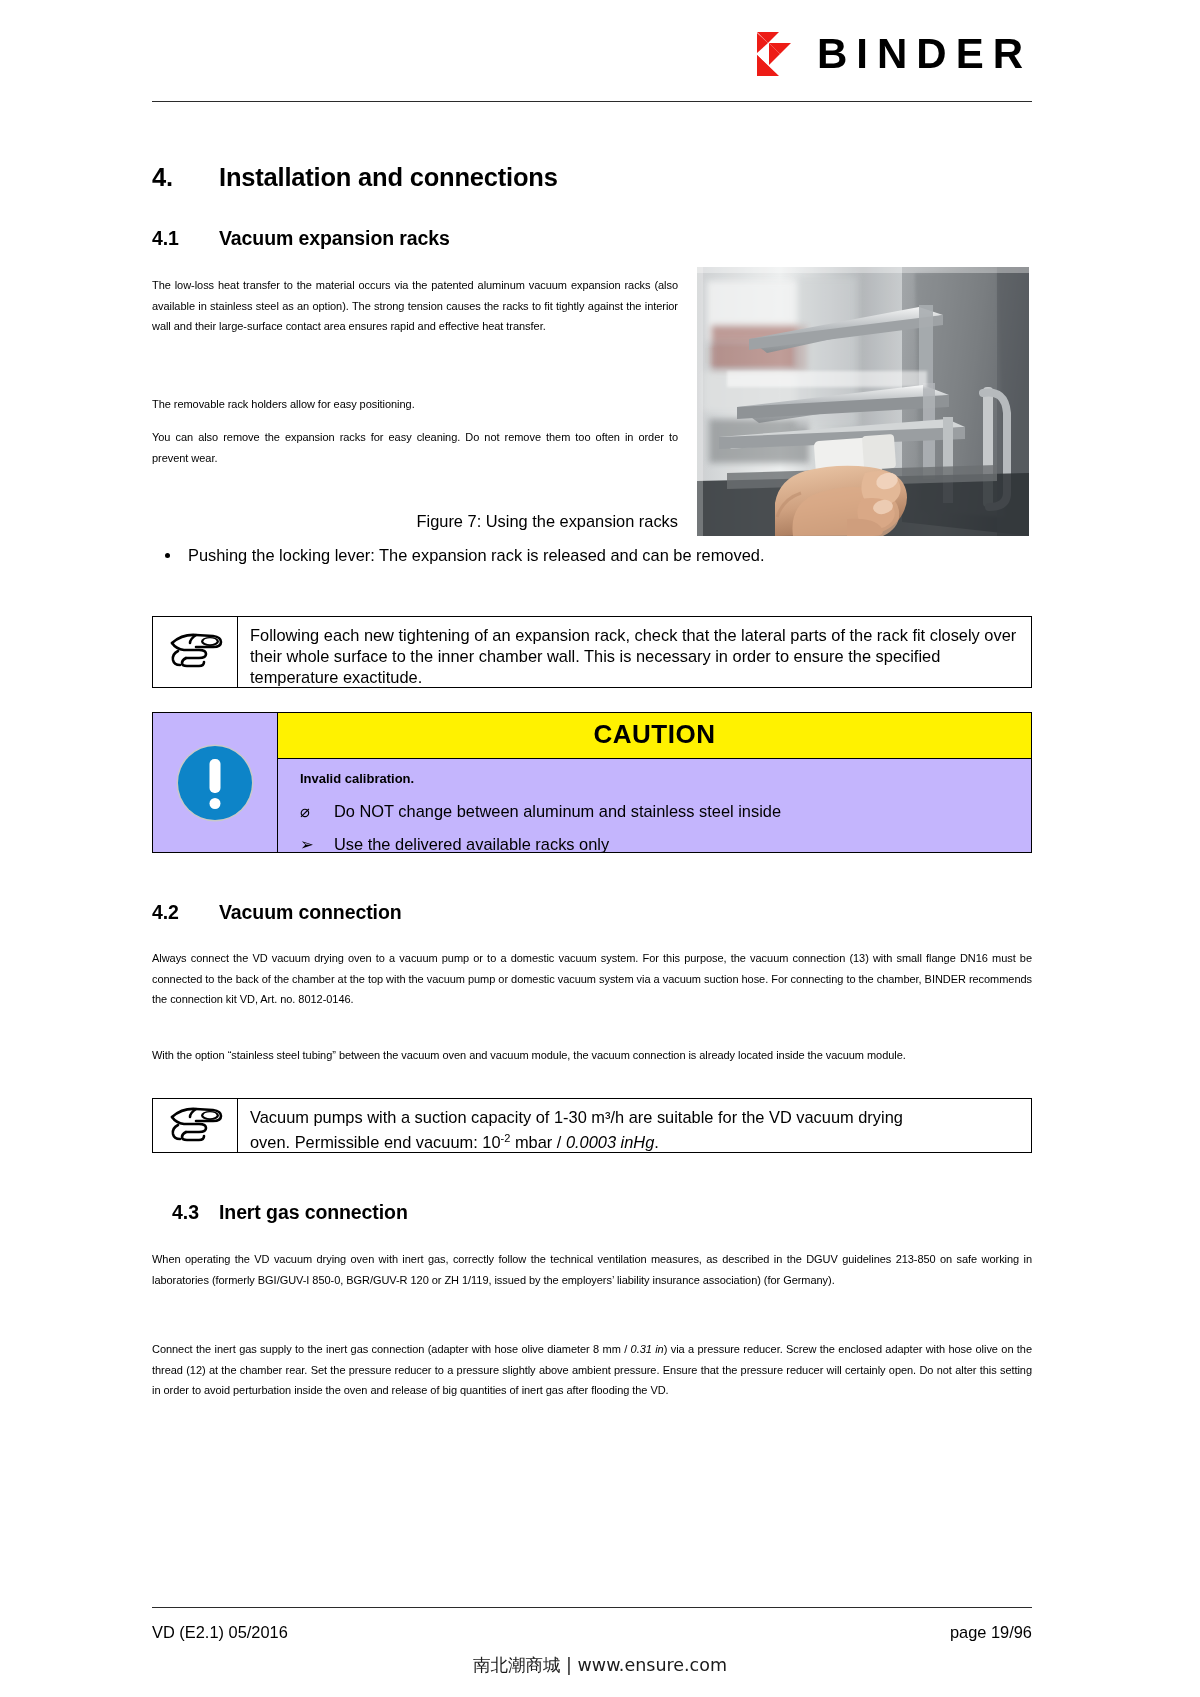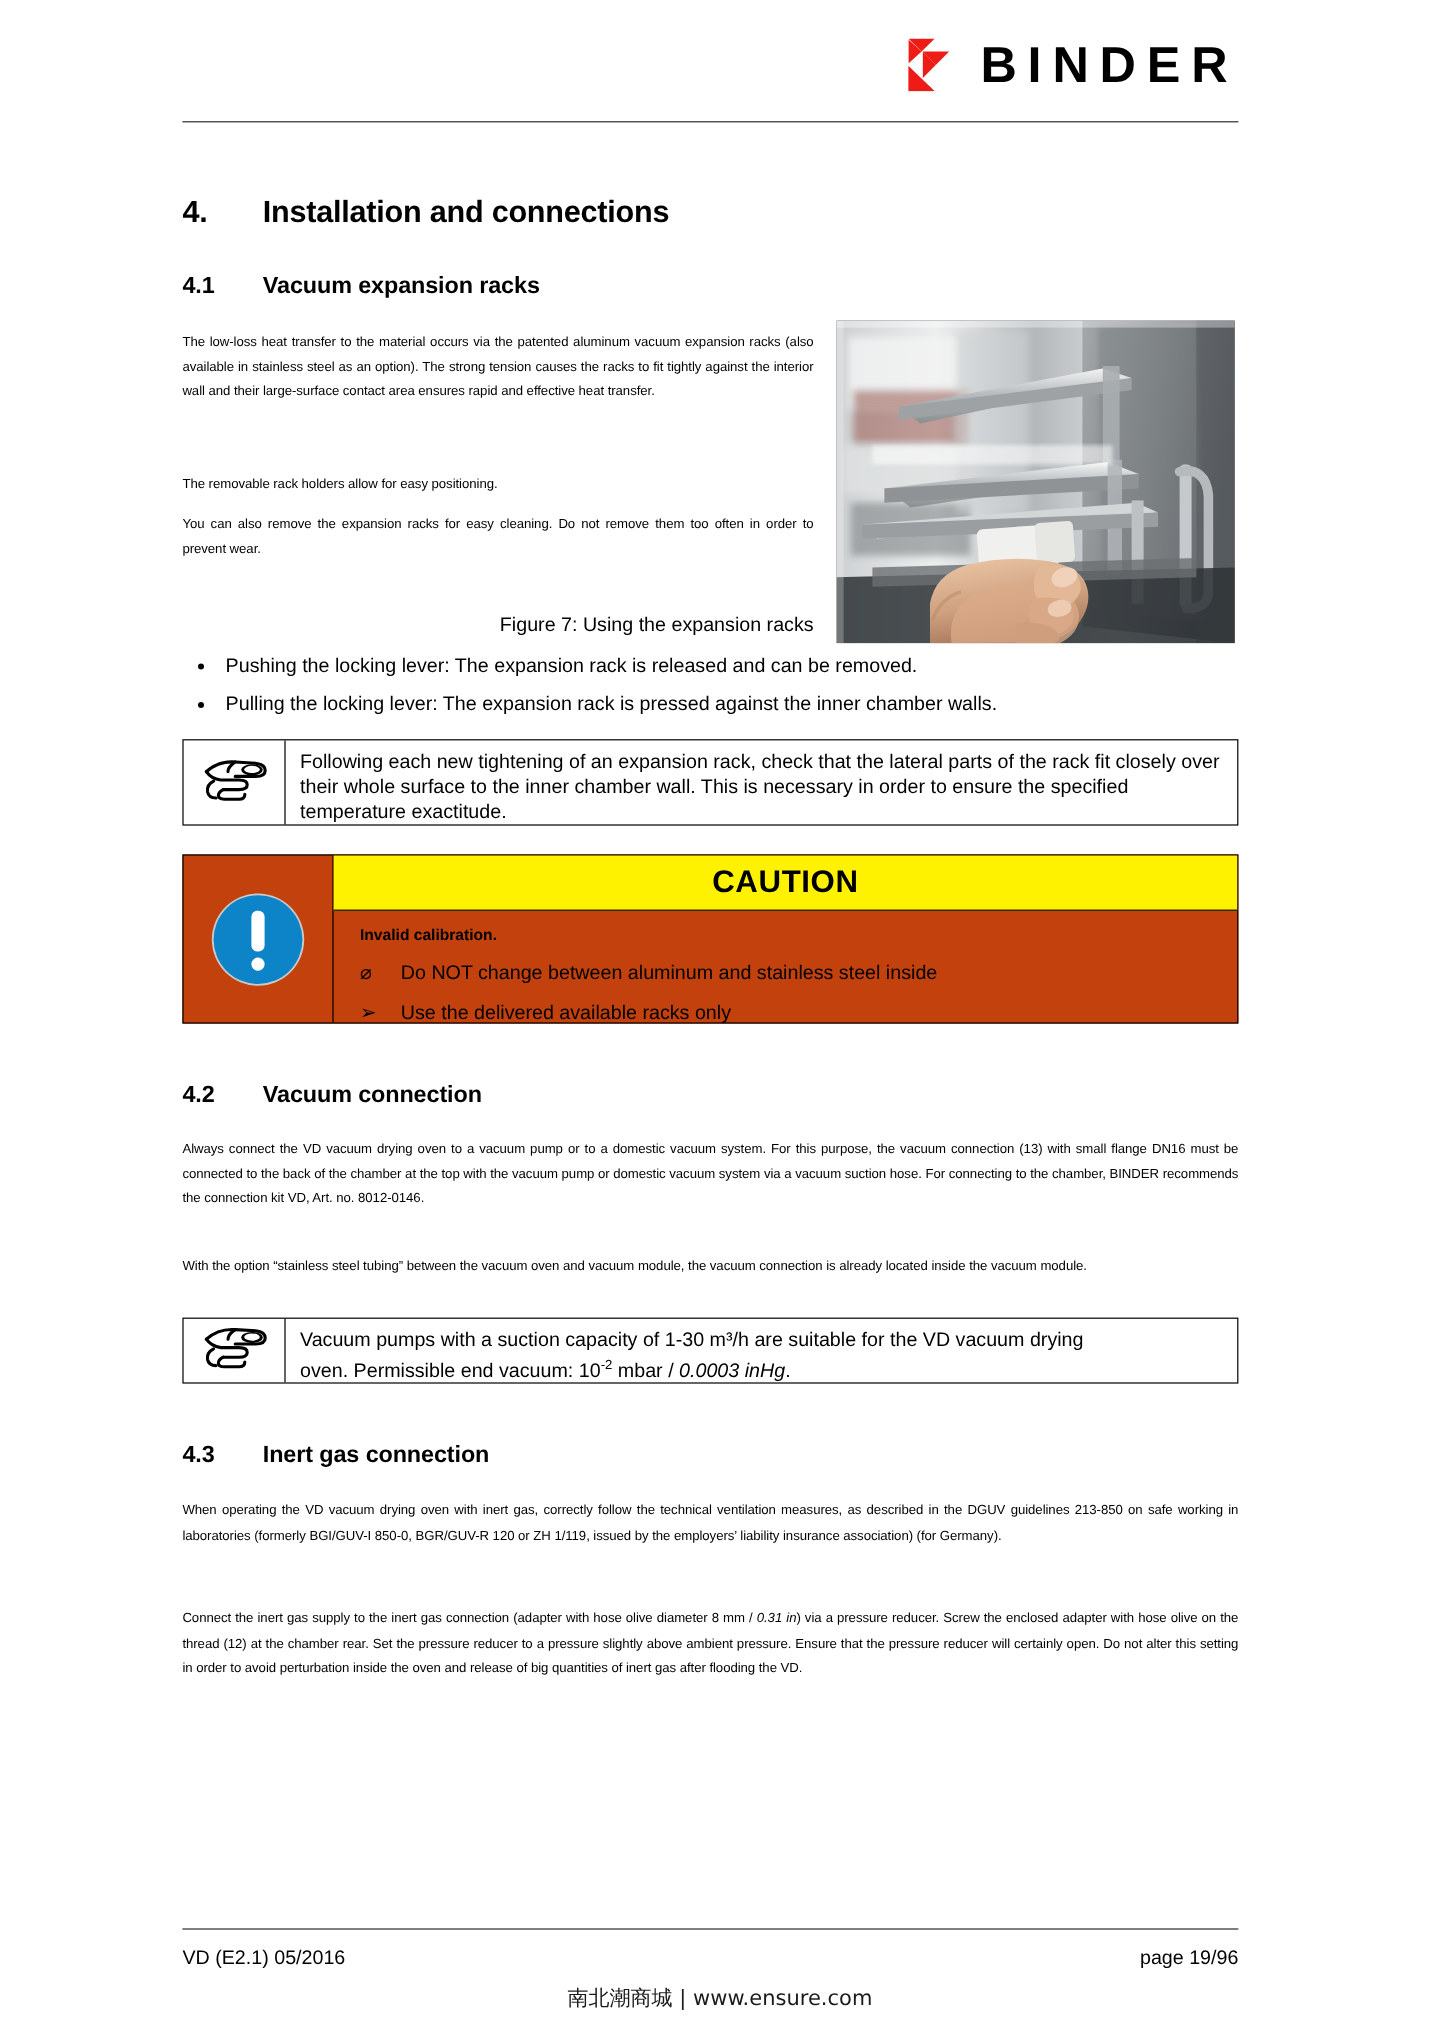--- a/index.html
+++ b/index.html
@@ -158,21 +158,21 @@
     font-size: 16.4px;
     line-height: 21px;
   }
 
   
   .cautionbox {
     position: absolute;
     border: 1.2px solid #000;
     box-sizing: border-box;
     display: flex;
-    background: #c2410c;
+    background: #c4b5fd;
   }
   .cautionbox .icon-cell {
     width: 124px;
     flex: 0 0 124px;
     border-right: 1.2px solid #000;
     display: flex;
     align-items: center;
     justify-content: center;
   }
   .cautionbox .right-col {
@@ -403,24 +403,20 @@
     </svg>
   </div>
 
   <p class="fig-caption" style="left:152px; top:511px; width:526px;">Figure 7: Using the expansion racks</p>
 
   <ul class="dots" style="left:152px; top:545px; width:880px;">
     <li>
       <span class="dot"></span>
       <span>Pushing the locking lever: The expansion rack is released and can be removed.</span>
     </li>
-    <li>
-      <span class="dot"></span>
-      <span>Pulling the locking lever: The expansion rack is pressed against the inner chamber walls.</span>
-    </li>
   </ul>
 
   <div class="notebox" style="left:152px; top:616px; width:880px; height:72px;">
     <div class="icon-cell">
       <span>
         <svg width="58" height="42" viewBox="0 0 58 42" xmlns="http://www.w3.org/2000/svg">
           <g fill="none" stroke="#000" stroke-width="2.6" stroke-linecap="round" stroke-linejoin="round">
             <path d="M6 14 Q16 5 30 6 L47 7 Q55 8 55 13 Q55 18 47 18 L30 18"></path>
             <path d="M6 14 Q10 20 18 21 L33 21 Q40 21 40 25 Q40 29 33 29 L20 29"></path>
             <path d="M20 29 Q16 31 16 34 Q16 37 21 37 L33 37 Q38 37 38 33"></path>
@@ -478,21 +474,21 @@
             <path d="M30 6 Q24 10 24 14"></path>
           </g>
           <ellipse cx="44" cy="12.5" rx="9" ry="4.6" fill="#000"></ellipse>
           <ellipse cx="44" cy="12.2" rx="6.5" ry="3" fill="#fff"></ellipse>
         </svg>
       </span>
     </div>
     <div class="text-cell"><span>Vacuum pumps with a suction capacity of 1-30 m³/h are suitable for the VD vacuum drying</span><br><span>oven. Permissible end vacuum: 10</span><span class="sup">-2</span><span> mbar / </span><span class="ital">0.0003 inHg</span><span>.</span></div>
   </div>
 
-  <h2 class="sub" style="left:152px; top:1202px;">
+  <h2 class="sub" style="left:152px; top:1202px;text-align:center;">
     <span class="num">4.3</span><span>Inert gas connection</span>
   </h2>
 
   <p class="body" style="left:152px; top:1249px; width:880px;">When operating the VD vacuum drying oven with inert gas, correctly follow the technical ventilation measures, as described in the DGUV guidelines 213-850 on safe working in laboratories (formerly BGI/GUV-I 850-0, BGR/GUV-R 120 or ZH 1/119, issued by the employers’ liability insurance association) (for Germany).</p>
 
   <p class="body" style="left:152px; top:1339px; width:880px;"><span>Connect the inert gas supply to the inert gas connection (adapter with hose olive diameter 8 mm / </span><span class="ital">0.31 in</span><span>) via a pressure reducer. Screw the enclosed adapter with hose olive on the thread (12) at the chamber rear. Set the pressure reducer to a pressure slightly above ambient pressure. Ensure that the pressure reducer will certainly open. Do not alter this setting in order to avoid perturbation inside the oven and release of big quantities of inert gas after flooding the VD.</span></p>
 
   <div class="footer-rule"></div>
   <div class="footer-left">VD (E2.1) 05/2016</div>
   <div class="footer-right">page 19/96</div>

